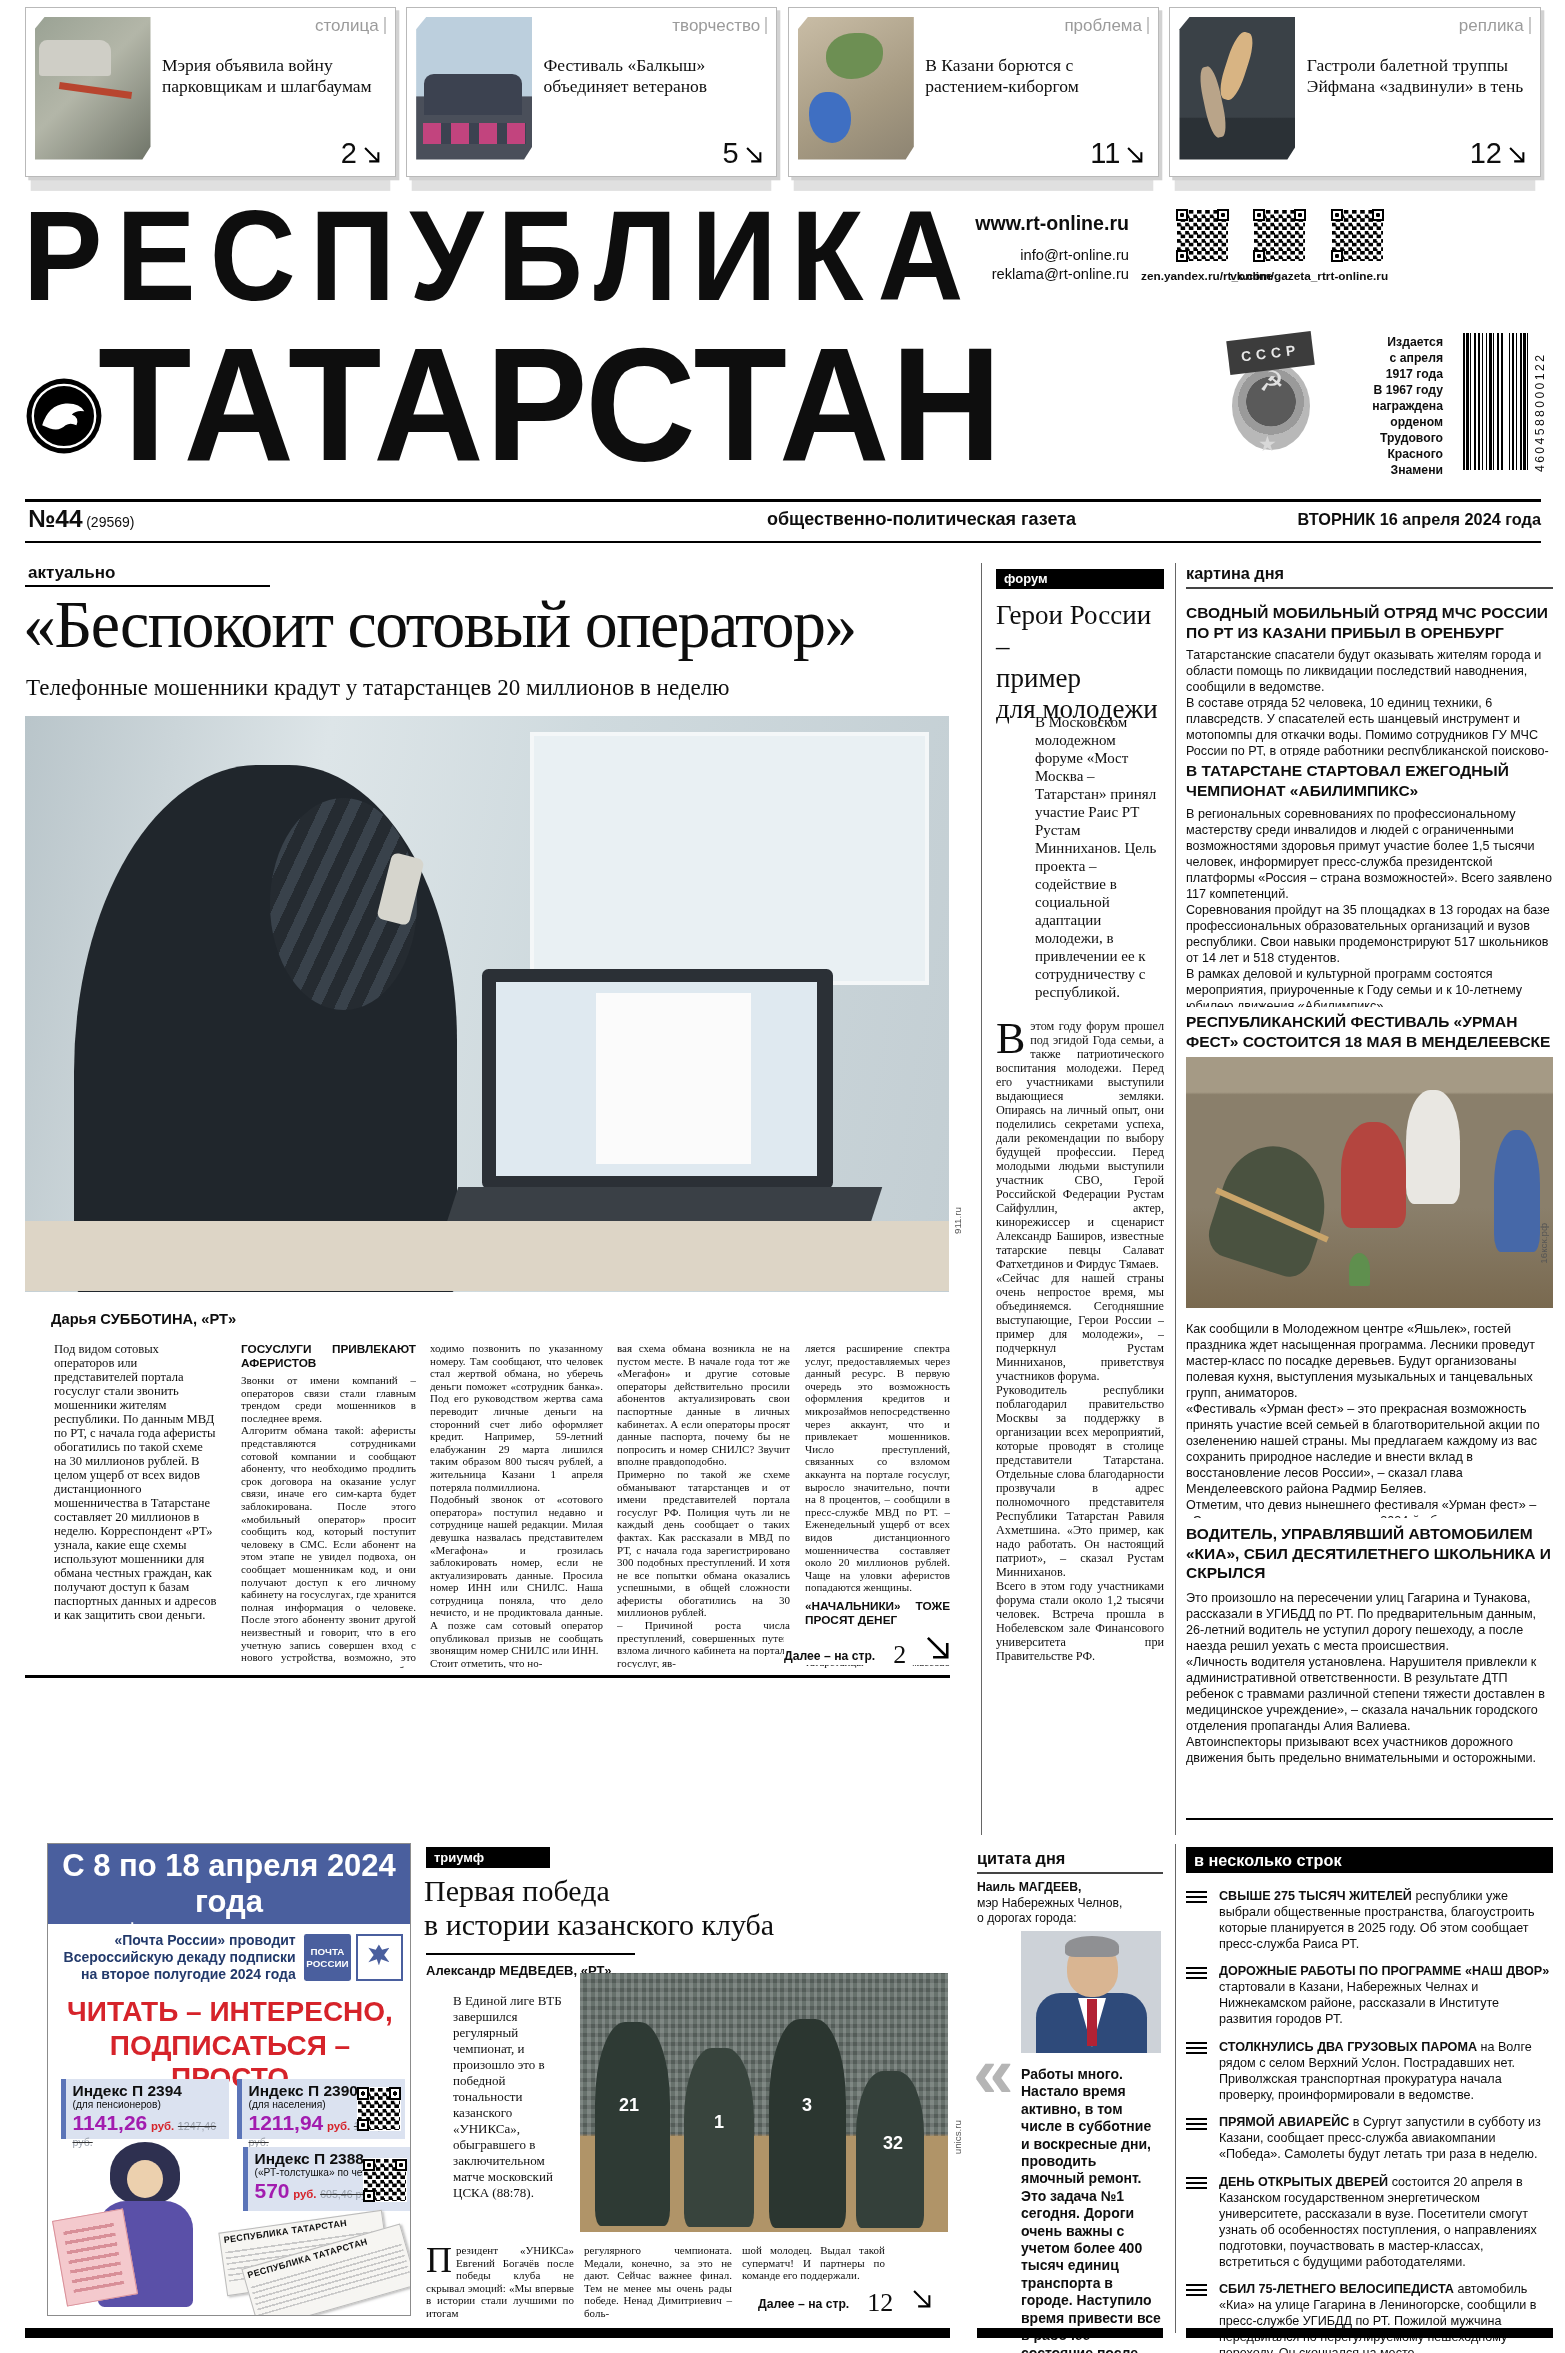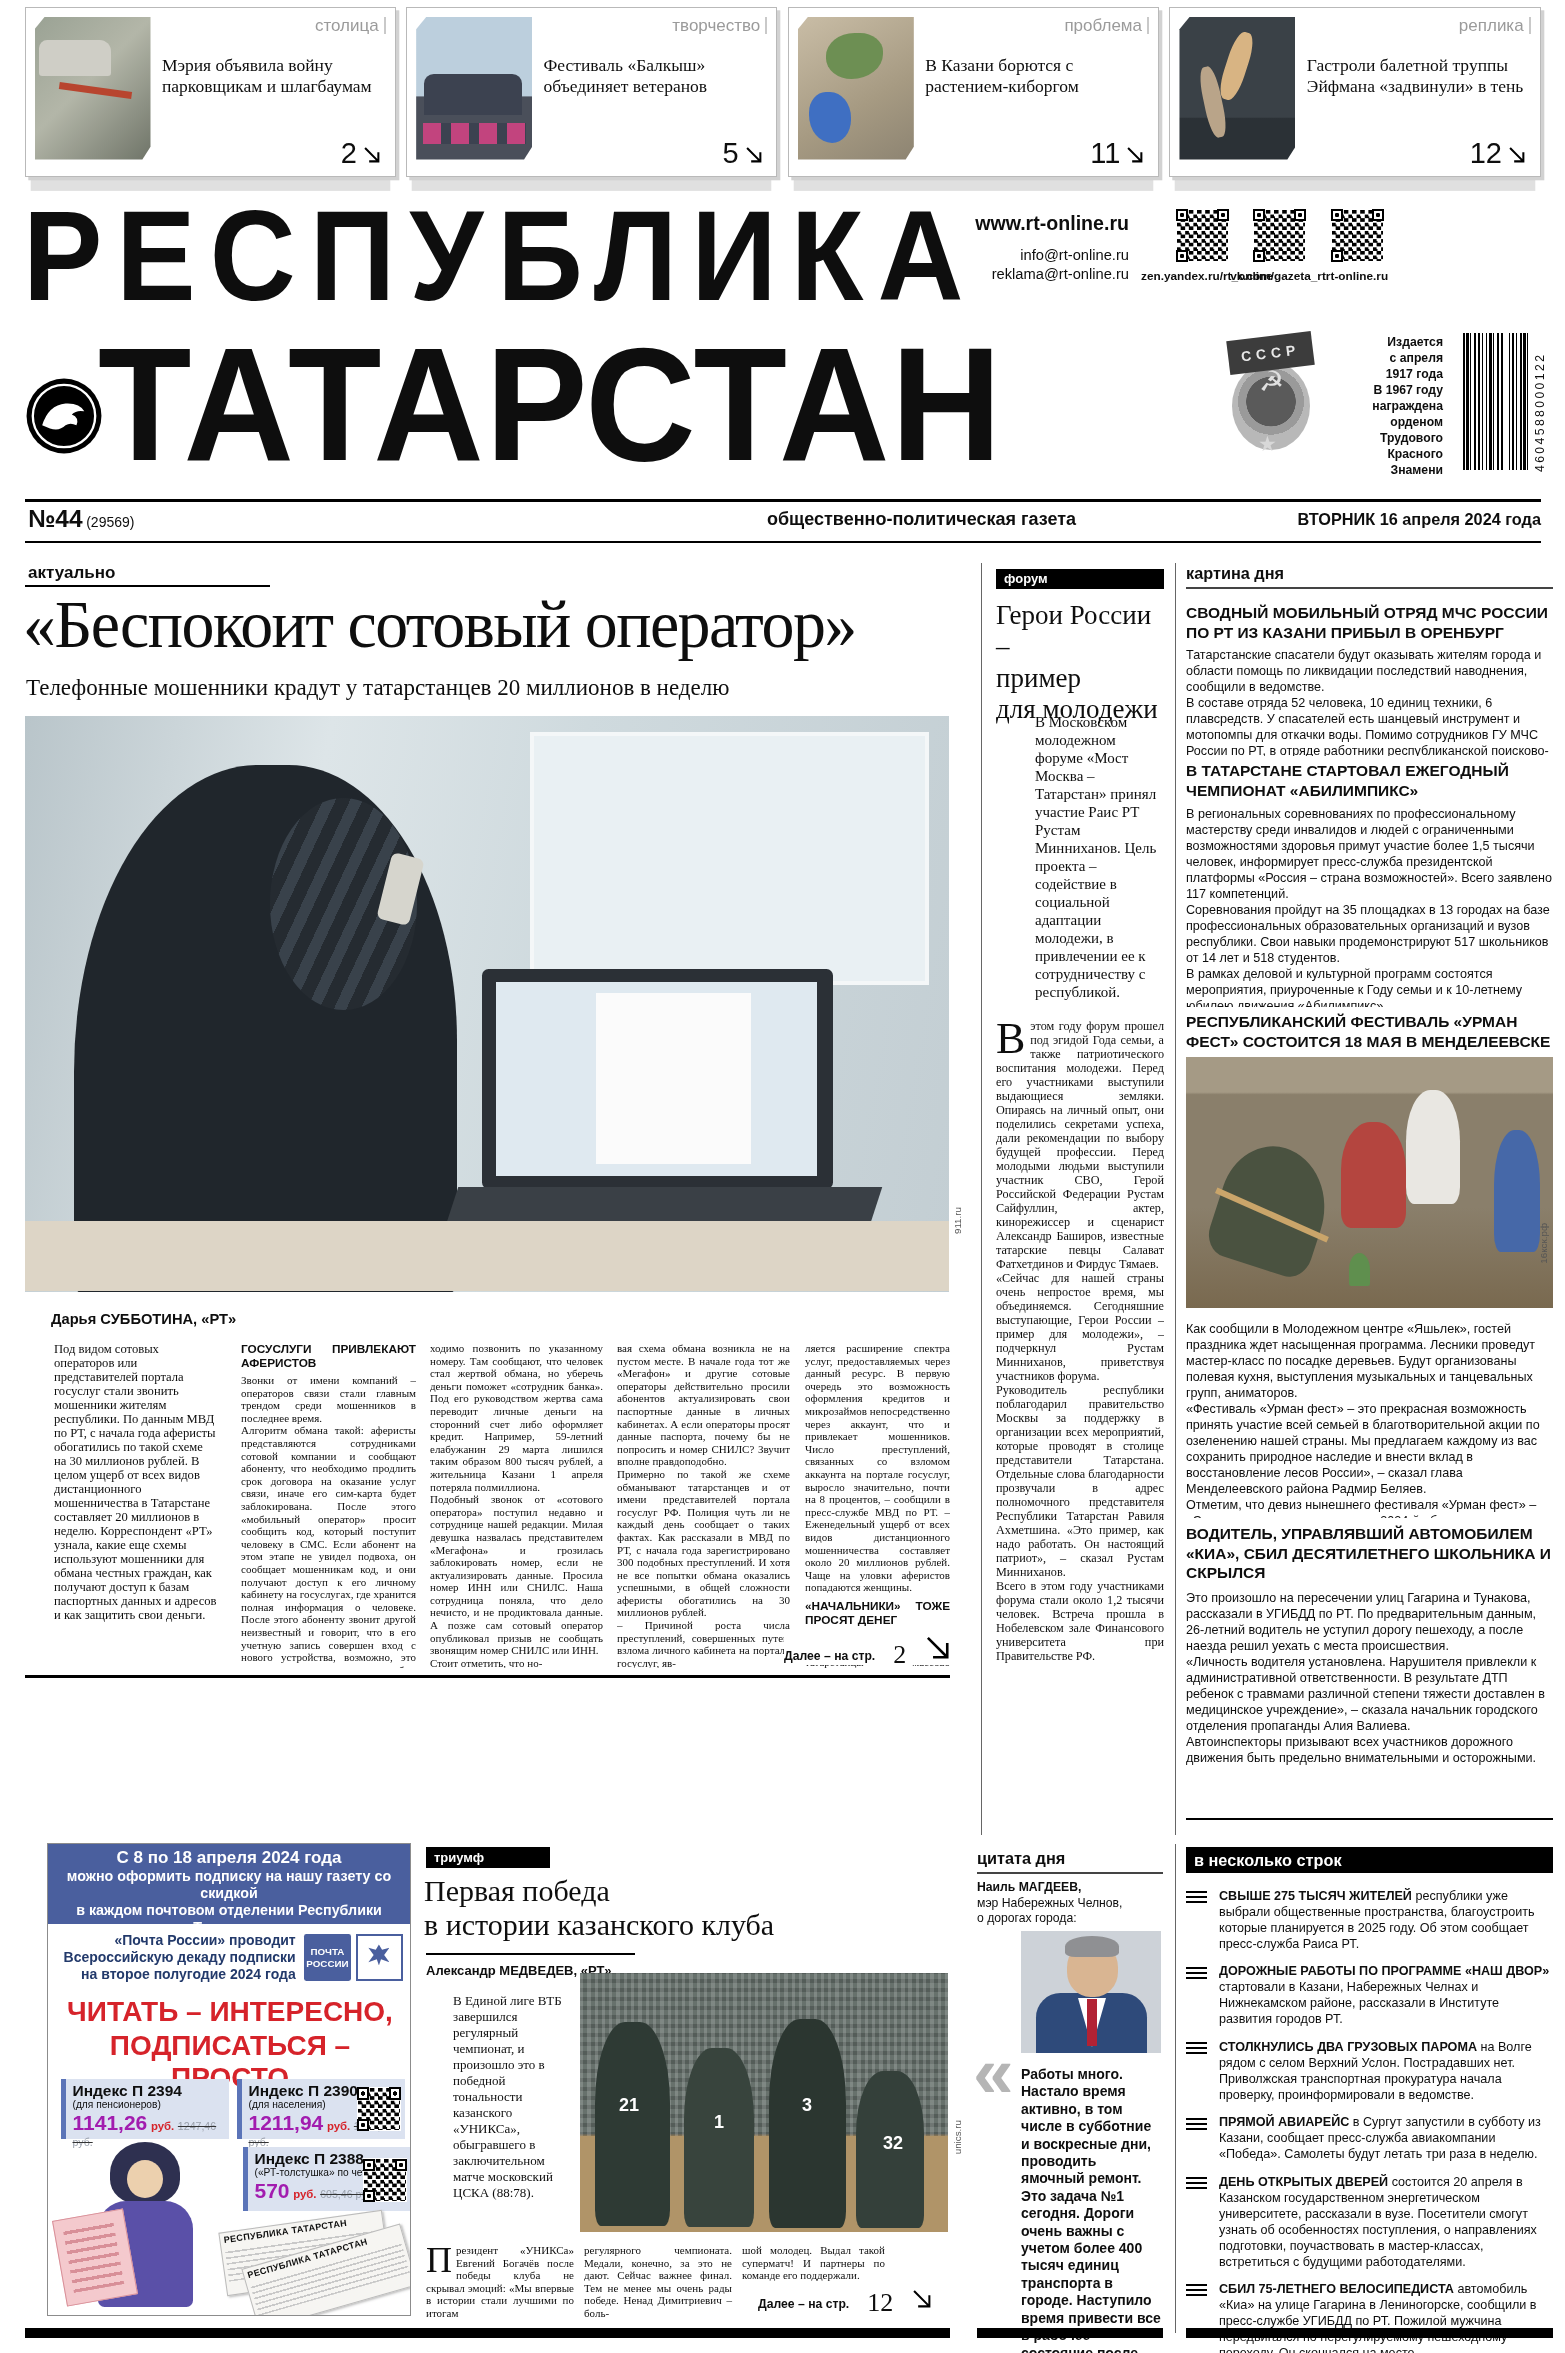--- a/index.html
+++ b/index.html
@@ -87,21 +87,21 @@
   .k-label{position:absolute;left:1186px;top:564px;font:bold 16.3px "Liberation Sans",sans-serif;}
   .ki-t{position:absolute;left:1186px;width:367px;font:bold 15.5px/19.6px "Liberation Sans",sans-serif;}
   .ki-b{position:absolute;left:1186px;width:367px;font-family:"Liberation Sans",sans-serif;
         font-size:12.6px;line-height:16px;overflow:hidden;}
   .kart-photo{position:absolute;left:1186px;top:1057px;width:367px;height:251px;overflow:hidden;
               background:linear-gradient(180deg,#a59a85 0 14%,#8a7f6b 15% 60%,#79694f 100%);}
   
   .ad{position:absolute;left:47px;top:1843px;width:364px;height:473px;border:0.8px solid #8c8c8c;
       box-sizing:border-box;background:#fff;font-family:"Liberation Sans",sans-serif;overflow:hidden;}
   .ad-head{height:80px;background:#4a5f9e;color:#fff;text-align:center;}
-  .ad-h1{font-weight:bold;font-size:17px;padding-top:4.1px;}
+  .ad-h1{font-weight:bold;font-size:31px;padding-top:4.1px;}
   .ad-h23{font-weight:bold;font-size:14.3px;line-height:17px;}
   .ad-promo{position:absolute;left:0;top:85px;width:363px;display:flex;align-items:center;padding:3.3px 8.2px;box-sizing:border-box;}
   .ad-promo-t{flex:1;text-align:right;font-weight:bold;font-size:14px;line-height:17px;color:#233a6b;padding-right:8.2px;}
   .plogo{width:47px;height:47px;background:#4a5f9e;color:#fff;font:bold 9.8px/12.2px "Liberation Sans",sans-serif;
          text-align:center;padding-top:11.4px;box-sizing:border-box;border-radius:2.4px;flex:none;}
   .peagle{width:47px;height:47px;border:2.4px solid #4a5f9e;box-sizing:border-box;margin-left:4.9px;flex:none;
           position:relative;background:#fff;}
   .peagle:before{content:"";position:absolute;left:10.6px;top:8.2px;width:21px;height:21px;background:#4a5f9e;
           clip-path:polygon(50% 0,65% 25%,100% 15%,75% 50%,100% 85%,60% 70%,50% 100%,40% 70%,0 85%,25% 50%,0 15%,35% 25%);}
   .ad-slogan{position:absolute;left:0;width:364px;text-align:center;color:#d6232a;font-weight:bold;font-size:28px;}

